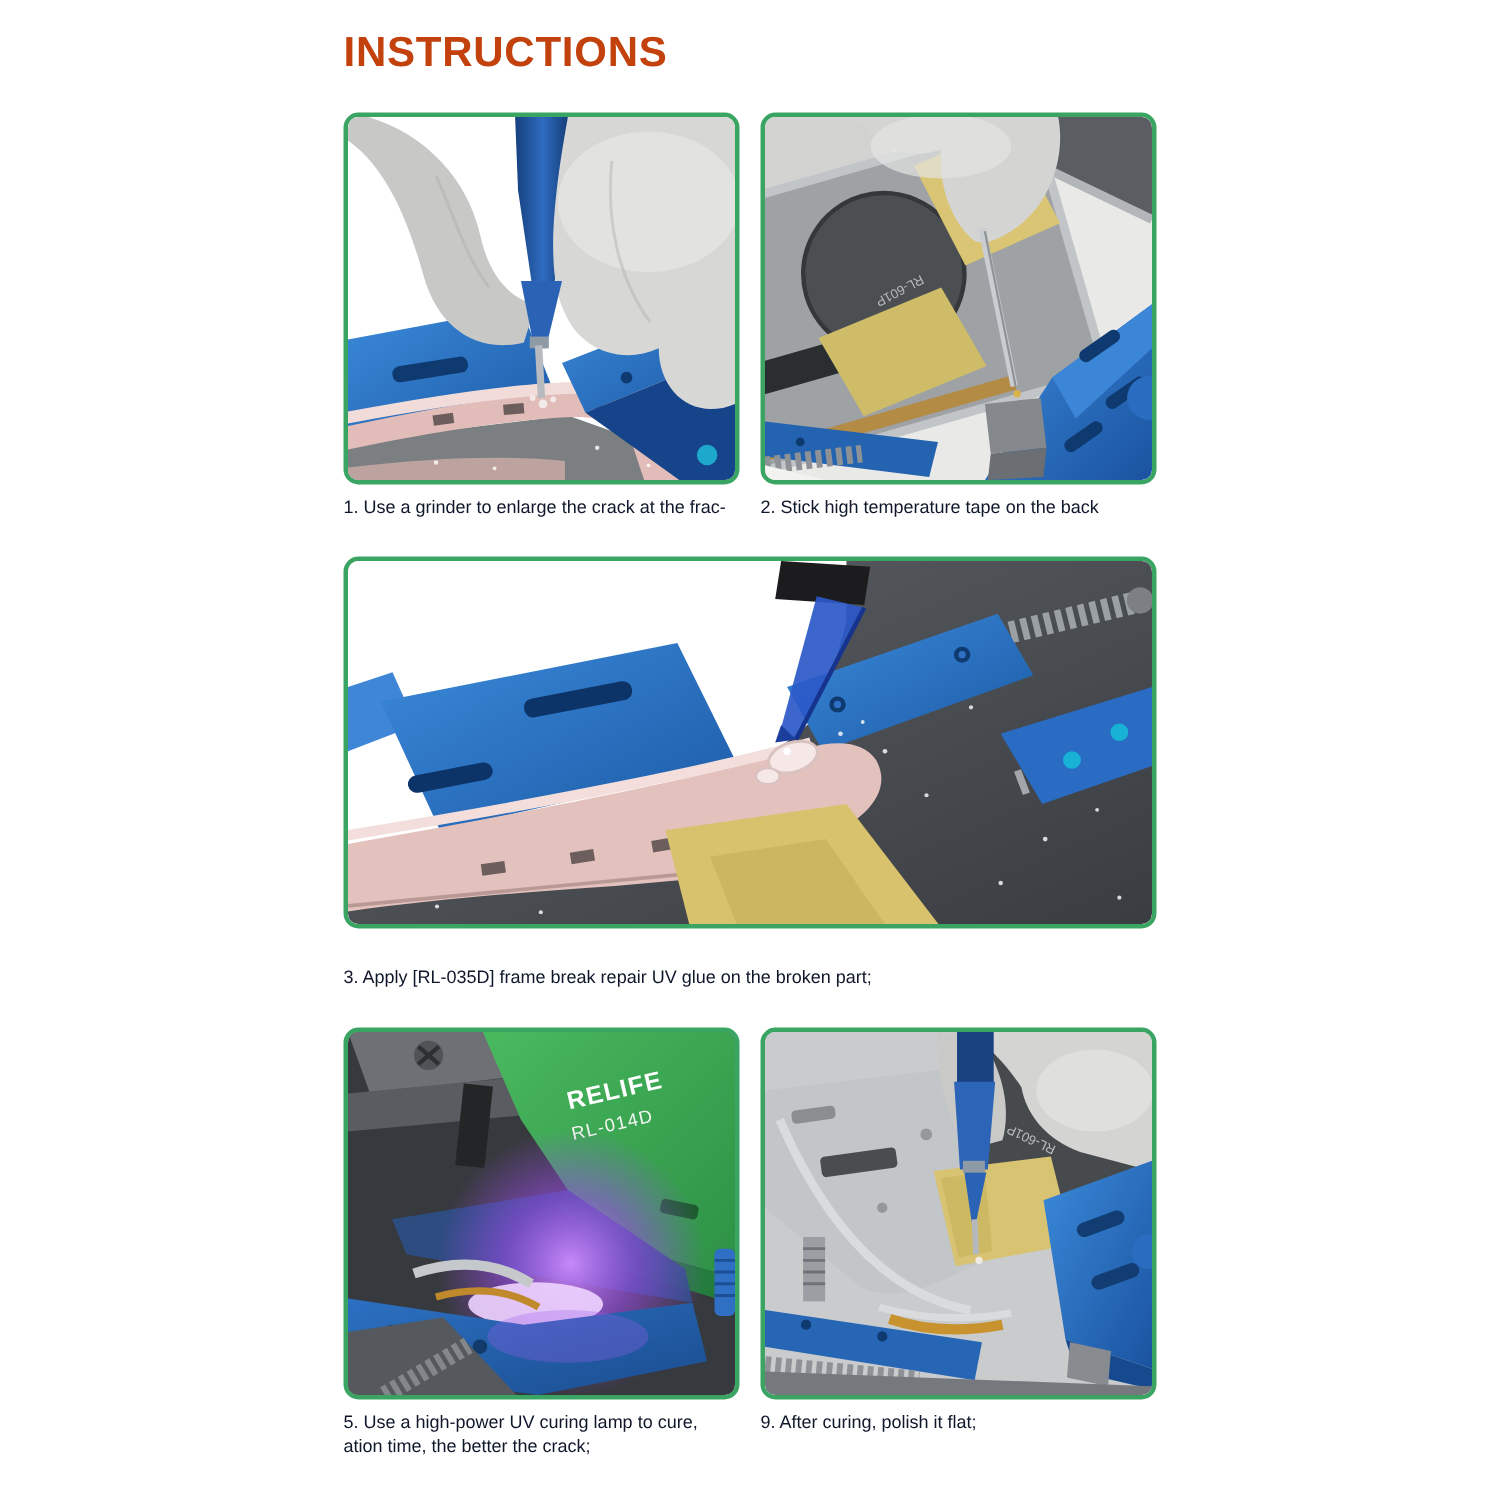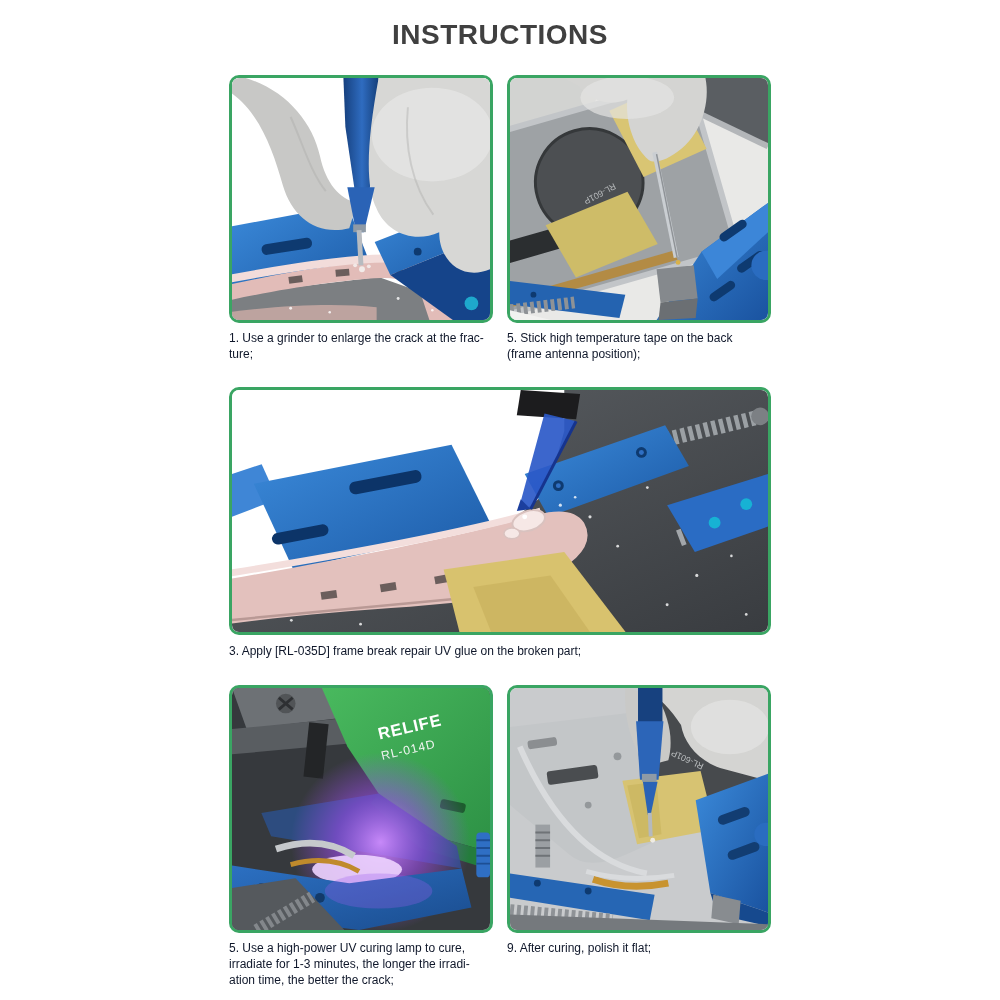--- a/index.html
+++ b/index.html
@@ -1,20 +1,20 @@
 <!DOCTYPE html>
 <html><head>
 <meta charset="utf-8">
 <style>
   html,body{margin:0;padding:0;background:#fff;}
   .page{width:1000px;height:1000px;background:#fff;position:relative;overflow:hidden;
         font-family:"Liberation Sans", sans-serif;}
   .content{width:542px;margin:0 auto;padding-top:16px;}
-  .title{margin:0;text-align:center;font-size:28px;line-height:38px;font-weight:bold;
-         letter-spacing:0.5px;color:#404040;}
+  .title{margin:0;text-align:left;font-size:28px;line-height:38px;font-weight:bold;
+         letter-spacing:0.5px;color:#c2410c;}
   .row{display:flex;gap:14px;}
   .row-1{margin-top:21px;}
   .row-2{margin-top:25px;}
   .row-3{margin-top:26px;}
   figure{margin:0;}
   .cell{width:264px;display:flex;flex-direction:column;}
   .cell.wide{width:542px;}
   .photo{height:248px;box-sizing:border-box;border:3px solid #3aa563;border-radius:10px;
          overflow:hidden;background:#fff;}
   .photo svg{display:block;width:100%;height:100%;}
@@ -85,21 +85,20 @@
             <g fill="#ffffff" opacity="0.8">
               <circle cx="60" cy="236" r="1.5"></circle>
                 <circle cx="100" cy="240" r="1.3"></circle>
               <circle cx="170" cy="226" r="1.5"></circle>
                 <circle cx="205" cy="238" r="1.3"></circle>
             </g>
           </svg>
         </div>
         <figcaption class="caption">
           <div>1. Use a grinder to enlarge the crack at the frac-</div>
-          <div>ture;</div>
         </figcaption>
       </figure>
 
       <figure class="cell">
         <div class="photo">
           <svg viewBox="0 0 264 248" preserveAspectRatio="none">
             <defs>
               <linearGradient id="p2b" x1="0" y1="0" x2="1" y2="1">
                 <stop offset="0" stop-color="#3b8ada"></stop>
                   <stop offset="1" stop-color="#1a53a0"></stop>
@@ -143,22 +142,21 @@
             </g>
             <g>
               <polygon points="0,208 118,222 112,246 0,232" fill="#2463b0"></polygon>
               <circle cx="24" cy="222" r="3" fill="#0e3a70"></circle>
               <line x1="0" y1="238" x2="66" y2="230" stroke="#8e9296" stroke-width="12" stroke-dasharray="4 3"></line>
               <polygon points="0,238 42,248 0,248" fill="#f2f2f0"></polygon>
             </g>
           </svg>
         </div>
         <figcaption class="caption">
-          <div>5. Stick high temperature tape on the back</div>
-          <div>(frame antenna position);</div>
+          <div>2. Stick high temperature tape on the back</div>
         </figcaption>
       </figure>
     </div>
 
     <div class="row row-2">
       <figure class="cell wide">
         <div class="photo">
           <svg viewBox="0 0 542 248" preserveAspectRatio="none">
             <defs>
               <linearGradient id="p3g" x1="0" y1="0" x2="1" y2="1">
@@ -223,21 +221,21 @@
                 <circle cx="470" cy="190" r="1.6"></circle>
                 <circle cx="505" cy="170" r="1.3"></circle>
               <circle cx="390" cy="160" r="1.4"></circle>
                 <circle cx="440" cy="220" r="1.5"></circle>
                 <circle cx="520" cy="230" r="1.4"></circle>
               <circle cx="60" cy="236" r="1.4"></circle>
                 <circle cx="130" cy="240" r="1.4"></circle>
             </g>
           </svg>
         </div>
-        <figcaption class="caption" style="margin-top:8px">
+        <figcaption class="caption" style="margin-top:24px">
           <div>3. Apply [RL-035D] frame break repair UV glue on the broken part;</div>
         </figcaption>
       </figure>
     </div>
 
     <div class="row row-3">
 
       <figure class="cell">
         <div class="photo">
           <svg viewBox="0 0 264 248" preserveAspectRatio="none">
@@ -291,21 +289,20 @@
               <path d="M250 156 H264 M250 164 H264 M250 172 H264 M250 180 H264" stroke="#1d4f94" stroke-width="2"></path>
             </g>
             <g>
               <polygon points="0,205 65,195 115,248 0,248" fill="#55595d"></polygon>
               <line x1="25" y1="248" x2="82" y2="214" stroke="#83878b" stroke-width="12" stroke-dasharray="4 3"></line>
             </g>
           </svg>
         </div>
         <figcaption class="caption">
           <div>5. Use a high-power UV curing lamp to cure,</div>
-          <div>irradiate for 1-3 minutes, the longer the irradi-</div>
           <div>ation time, the better the crack;</div>
         </figcaption>
       </figure>
 
       <figure class="cell">
         <div class="photo">
           <svg viewBox="0 0 264 248" preserveAspectRatio="none">
             <defs>
               <linearGradient id="p5b" x1="0" y1="0" x2="1" y2="1">
                 <stop offset="0" stop-color="#3b8ada"></stop>

